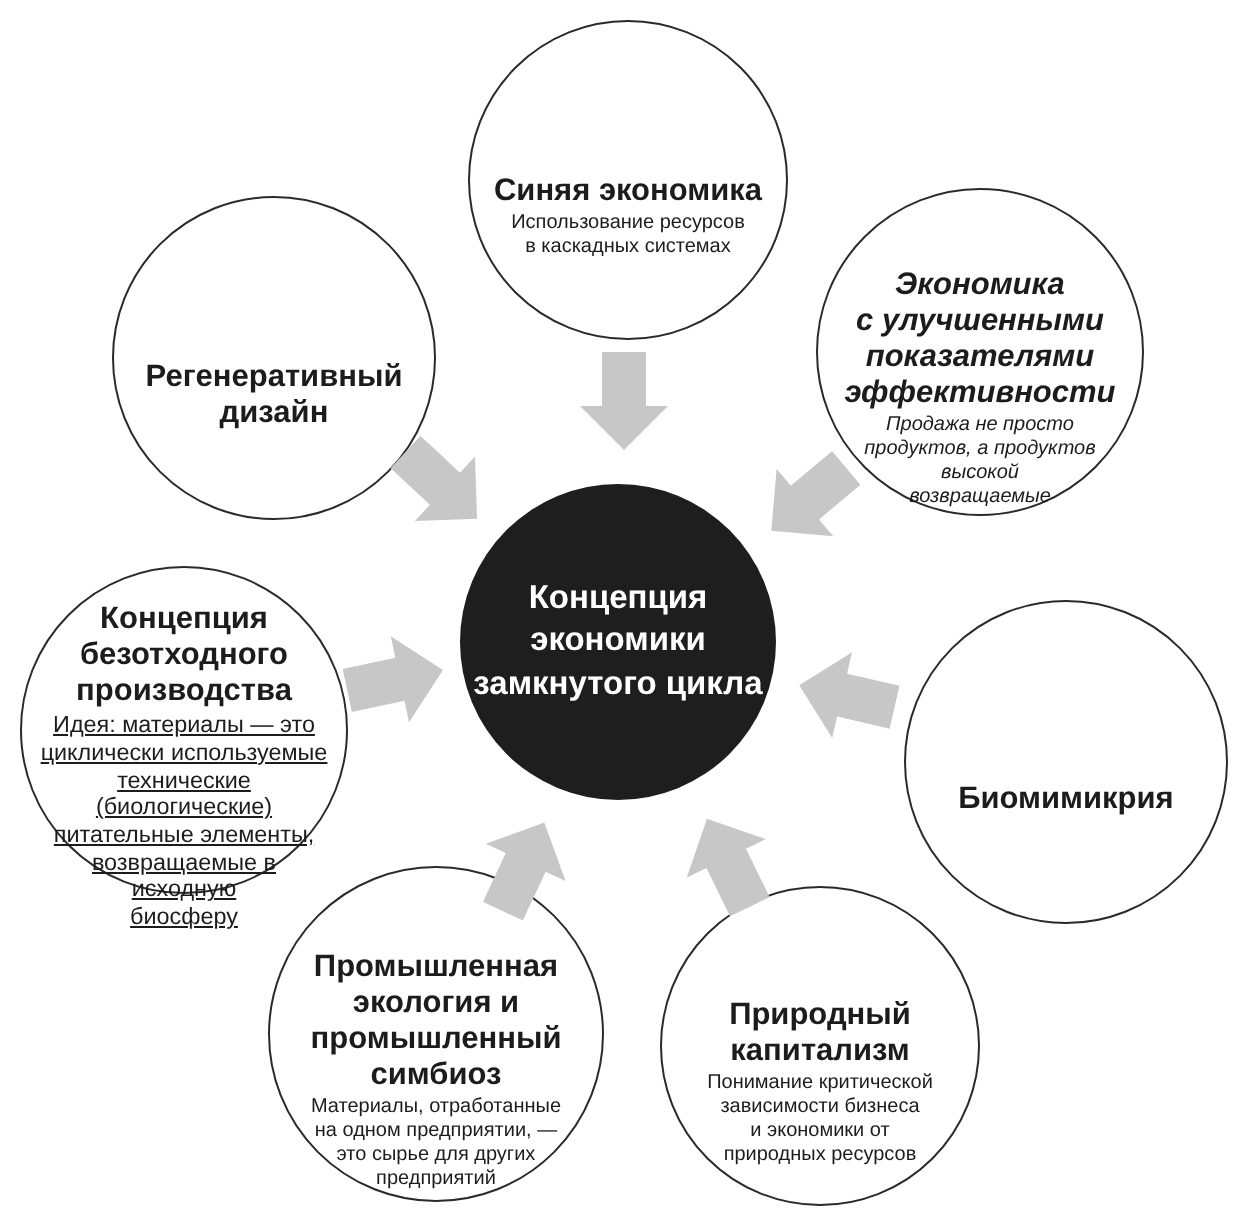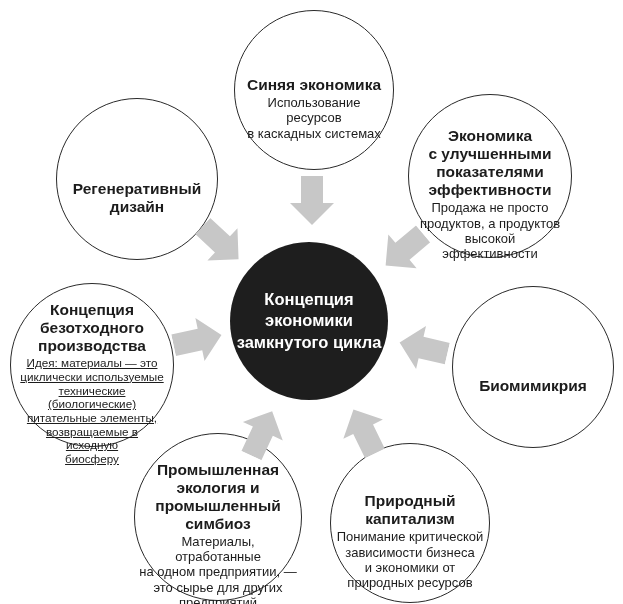--- a/index.html
+++ b/index.html
@@ -18,38 +18,38 @@
   .node{
     position:absolute;box-sizing:border-box;border-radius:50%;
     background:var(--node-bg);border:1.4px solid var(--node-border);
     display:flex;flex-direction:column;justify-content:center;align-items:center;
     text-align:center;padding:6px 4px;
   }
   .node-title{
     font-weight:bold;font-size:15.5px;line-height:1.16;white-space:pre-line;margin-top:37px;
   }
   .node-desc{
-    font-size:13px;line-height:1.18;white-space:pre-line;margin-top:1px;
+    font-size:10px;line-height:1.18;white-space:pre-line;margin-top:1px;
   }
   .node-desc.small{font-size:11.7px;line-height:1.17;text-decoration:underline;}
   .center-circle{
     position:absolute;left:230px;top:242px;width:158px;height:158px;border-radius:50%;
     background:var(--center-bg);display:flex;justify-content:center;align-items:center;
     text-align:center;
   }
   .center-label{
     color:var(--center-text);font-weight:bold;font-size:16.5px;line-height:1.3;
     white-space:pre-line;
   }
   
   .pos-top{left:234px;top:10px;width:160px;height:160px;}
   .pos-top-left{left:56px;top:98px;width:162px;height:162px;gap:11px;}
-  .pos-top-right{left:408px;top:94px;width:164px;height:164px;}
+  .pos-top-right{left:408px;top:94px;width:164px;height:164px;font-style:italic;}
   .pos-left{left:10px;top:283px;width:164px;height:164px;}
-  .pos-right{left:452px;top:286px;width:162px;height:162px;}
+  .pos-right{left:452px;top:300px;width:162px;height:162px;}
   .pos-bottom-left{left:134px;top:433px;width:168px;height:168px;}
   .pos-bottom-right{left:330px;top:443px;width:160px;height:160px;}
   
   .arrow{
     position:absolute;width:50px;height:46px;
     transform:translate(-50%,-50%) rotate(var(--rot));
   }
   .arrow svg{display:block;width:100%;height:100%;}
   .a-top{left:312px;top:201px;--rot:90deg;}
   .a-top-right{left:404px;top:250px;--rot:140deg;}
@@ -71,21 +71,21 @@
   </div>
 
   <div class="node pos-top-right">
     <div class="node-title">Экономика
 с улучшенными
 показателями
 эффективности</div>
     <div class="node-desc">Продажа не просто
 продуктов, а продуктов
 высокой
-эффективности</div>
+возвращаемые</div>
   </div>
 
   <div class="node pos-right">
     <div class="node-title">Биомимикрия</div>
   </div>
 
   <div class="node pos-bottom-right">
     <div class="node-title">Природный
 капитализм</div>
     <div class="node-desc">Понимание критической

